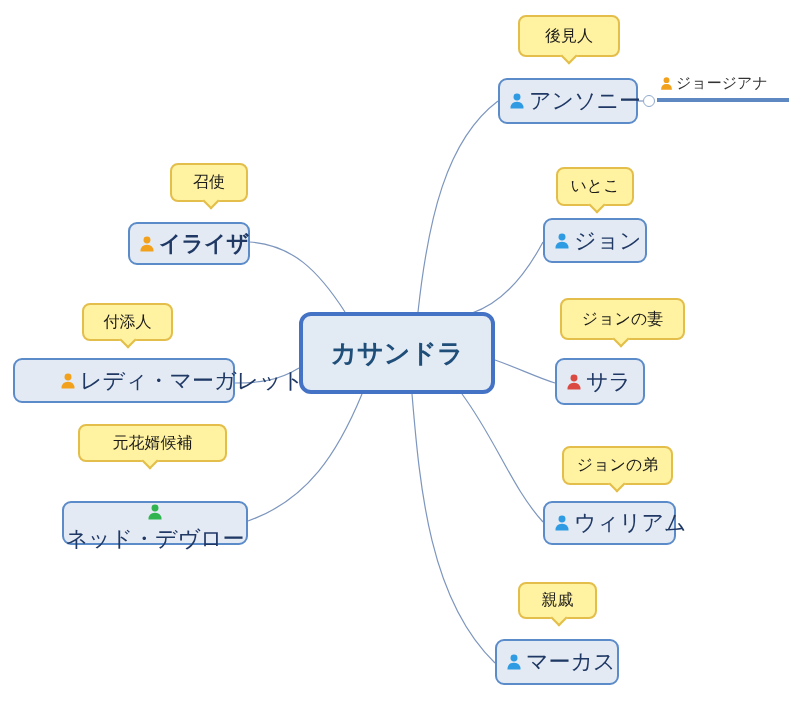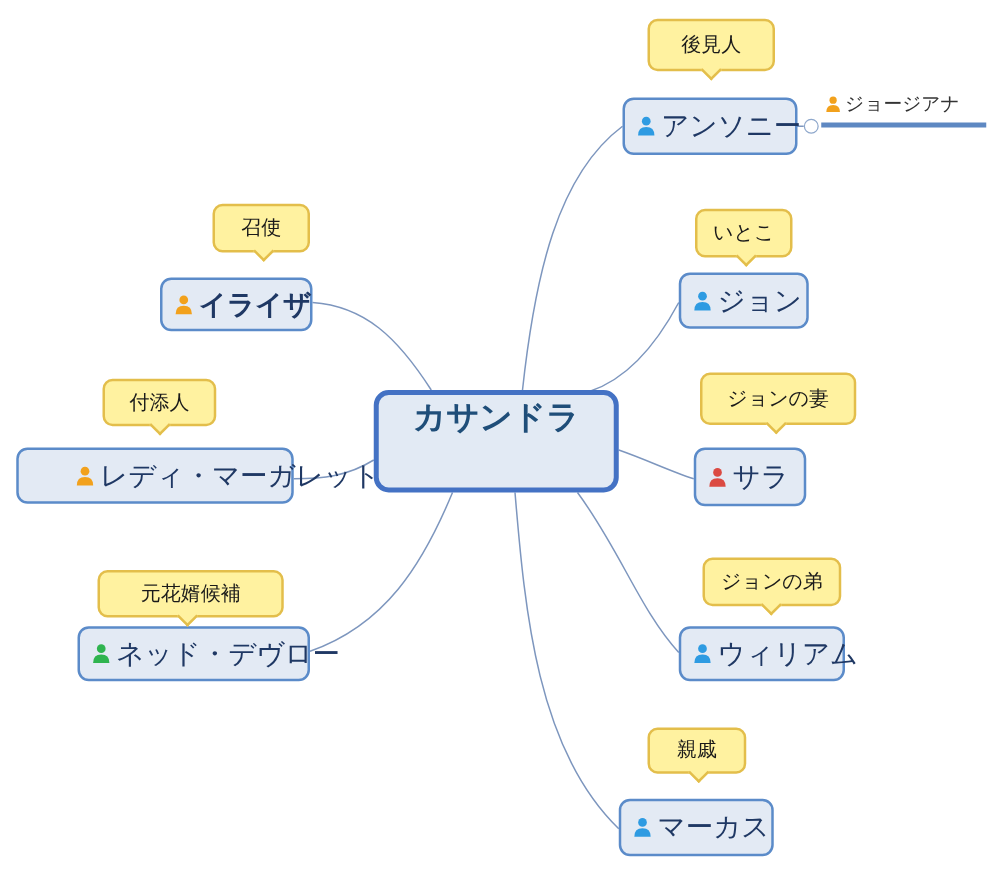--- a/index.html
+++ b/index.html
@@ -10,21 +10,21 @@
   .branches{position:absolute;left:0;top:0;z-index:0;}
   .topic{
     position:absolute;box-sizing:border-box;z-index:2;
     background:#E3EAF4;border:2px solid #5B8BC9;border-radius:9px;
     display:flex;align-items:center;gap:3px;padding:0 8px;
     color:#1F3864;font-size:22px;white-space:nowrap;
   }
   .root-topic{
     position:absolute;box-sizing:border-box;z-index:2;
     background:#E2EAF4;border:4px solid #4472C4;border-radius:12px;
-    display:flex;justify-content:center;
+    display:flex;align-items:center;justify-content:center;
     color:#1F4E79;font-size:26px;font-weight:bold;white-space:nowrap;
   }
   .callout{
     position:absolute;box-sizing:border-box;z-index:3;
     background:#FFF2A0;border:2px solid #E3BE4B;border-radius:8px;
     display:flex;align-items:center;justify-content:center;
     color:#1a1a1a;font-size:16px;white-space:nowrap;
   }
   .callout::after{
     content:"";position:absolute;bottom:-7px;left:44%;
@@ -164,24 +164,24 @@
   <div class="topic" style="left:13px;top:358px;width:222px;height:45px;padding-left:44px;">
     <svg class="person" viewBox="0 0 16 16">
       <g fill="#F2A11C">
           <circle cx="8" cy="4.4" r="3.1"></circle>
           <path d="M2.2 14.6 Q2.2 8.6 8 8.6 Q13.8 8.6 13.8 14.6 Z"></path>
         </g>
     </svg>
     <span>レディ・マーガレット</span>
   </div>
 
-  <div class="callout" style="left:78px;top:456px;width:149px;height:38px;">
+  <div class="callout" style="left:78px;top:424px;width:149px;height:38px;">
     <span>元花婿候補</span>
   </div>
-  <div class="topic" style="left:62px;top:501px;width:186px;height:44px;">
+  <div class="topic" style="left:62px;top:501px;width:186px;height:44px;flex-direction:column;">
     <svg class="person" viewBox="0 0 16 16">
       <g fill="#2FB44F">
           <circle cx="8" cy="4.4" r="3.1"></circle>
           <path d="M2.2 14.6 Q2.2 8.6 8 8.6 Q13.8 8.6 13.8 14.6 Z"></path>
         </g>
     </svg>
     <span>ネッド・デヴロー</span>
   </div>
 
 </div>

